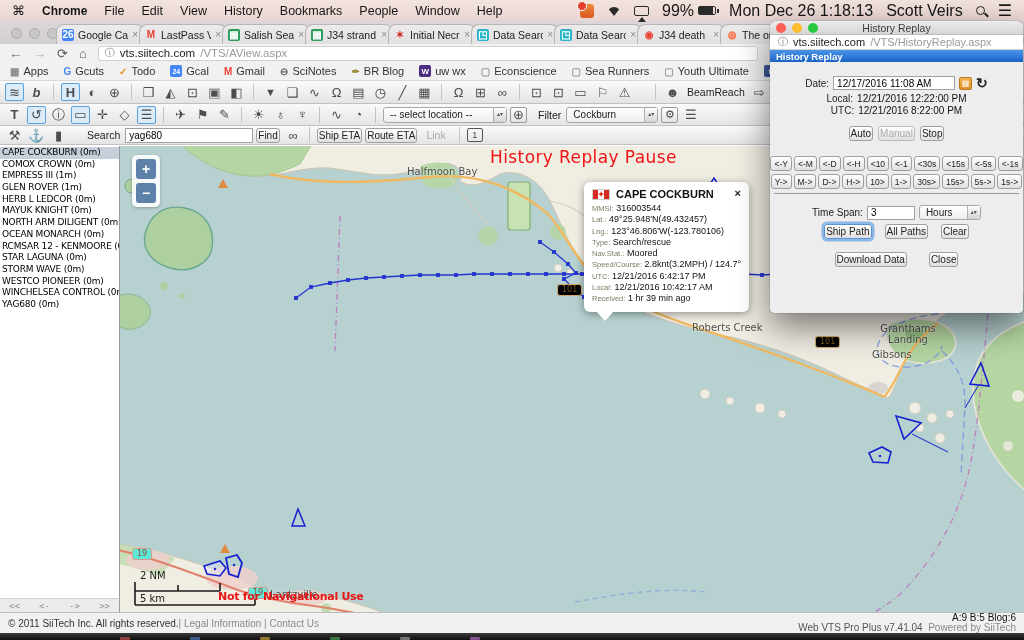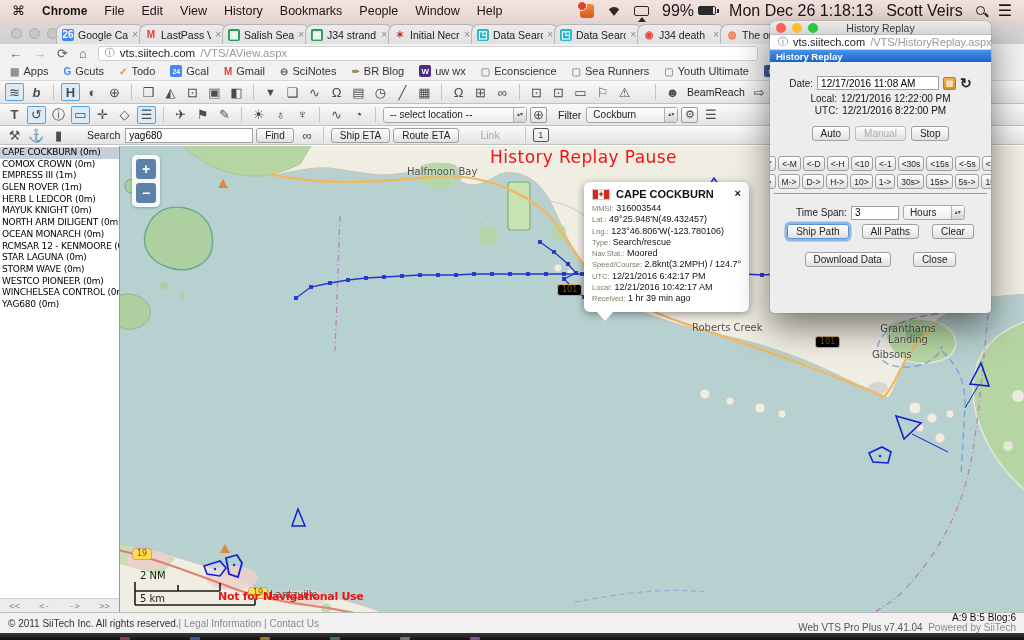--- a/index.html
+++ b/index.html
@@ -56,60 +56,60 @@
 
 
 .tbrow{position:absolute;left:0;width:1024px;background:linear-gradient(#fafafa,#e4e4e4);border-bottom:1px solid #c2c2c2;display:flex;align-items:center;padding:0 5px;gap:3px}
 .tb1{top:81px;height:23px}
 .tb2{top:104px;height:22px}
 .tb3{top:126px;height:19px}
 .ti{min-width:19px;height:18px;display:flex;align-items:center;justify-content:center;font-size:13px;color:#4c4c4c;border:1px solid transparent;border-radius:2px}
 .ti.sel{border-color:#59a0dc;background:#dcebf8}
 .ti.small{font-size:11px}
 .sep{width:1px;height:16px;background:#c5c5c5;margin:0 4px}
-.mini-btn{background:linear-gradient(#fff,#e0e0e0);border:1px solid #9f9f9f;border-radius:3px;font-size:10px;padding:1px 8px;color:#222;white-space:nowrap}
+.mini-btn{background:linear-gradient(#fff,#e0e0e0);border:1px solid #9f9f9f;border-radius:3px;font-size:10px;padding:1px 1px;color:#222;white-space:nowrap}
 .mini-btn.disabled{color:#aaa;border-color:#bbb}
 .dd{background:linear-gradient(#fff,#ededed);border:1px solid #a8a8a8;border-radius:3px;font-size:10px;color:#222;display:flex;align-items:center;height:16px;padding:0 0 0 6px;gap:6px}
 .dd .st{background:linear-gradient(#fdfdfd,#d4d4d4);border-left:1px solid #b0b0b0;height:100%;font-size:6px;line-height:6.5px;padding:1px 3px;color:#555;display:flex;flex-direction:column;justify-content:center}
 .txt{border:1px solid #a0a0a0;height:15px;font-size:10px;padding:0 3px;font-family:"Liberation Sans",sans-serif;background:#fff}
 .lbl{font-size:10.5px;color:#222;margin:0 2px;white-space:nowrap}
 .winnum{width:16px;height:14px;border:1.4px solid #555;border-radius:2px;font-size:9px;display:flex;align-items:center;justify-content:center;color:#444}
 
 
 .sidebar{position:absolute;left:0;top:146px;width:120px;height:452px;background:#fff;border-right:1px solid #9a9a9a;font-family:"DejaVu Sans",sans-serif;font-size:9px;letter-spacing:-0.2px;color:#000;padding-top:1px;overflow:hidden}
 .vrow{height:11.7px;line-height:11.7px;padding:0 2px;white-space:nowrap}
 .vrow.sel{background:#c7cfdb}
 .pager{position:absolute;left:0;top:598px;width:120px;height:14px;background:#ececec;border-top:1px solid #cfcfcf;border-right:1px solid #9a9a9a;display:flex;justify-content:space-between;align-items:center;padding:0 9px;font-size:9px;color:#8e8e8e;font-family:"DejaVu Sans Mono",monospace}
 
 
 .map{position:absolute;left:120px;top:146px;width:904px;height:466px;background:#b7d1d0;overflow:hidden}
 .mlabel{position:absolute;font-size:10px;color:#4c4c48;font-family:"DejaVu Sans",sans-serif;text-shadow:0 0 2px rgba(255,255,255,.9);white-space:nowrap}
 .mlabel.center{text-align:center}
 .shield{position:absolute;font-size:8px;line-height:10px;padding:0 4px;border-radius:3px;border:1px solid;font-family:"DejaVu Sans",sans-serif}
 .s101{background:#000000;border-color:#cfa96a;color:#7a5a20}
-.s19{background:#fde047;border-color:#d69b92;color:#8a4a42}
+.s19{background:#5eead4;border-color:#d69b92;color:#8a4a42}
 .replay-status{position:absolute;left:370px;top:1px;font-size:17px;color:#f21414;letter-spacing:.4px;font-family:"DejaVu Sans",sans-serif}
 .notnav{position:absolute;left:98px;top:444px;font-size:11px;font-weight:bold;color:#e81414;letter-spacing:-0.3px;font-family:"DejaVu Sans",sans-serif}
 .zoomctl{position:absolute;left:12px;top:9px;width:28px;background:rgba(255,255,255,.88);border-radius:5px;padding:4px;display:flex;flex-direction:column;gap:4px;box-shadow:0 1px 3px rgba(0,0,0,.25)}
 .zbtn{width:20px;height:20px;background:#5d81a8;color:#fff;border-radius:3px;font-size:14px;font-weight:bold;display:flex;align-items:center;justify-content:center}
 .scaletext{position:absolute;font-size:10px;color:#1a1a1a;font-family:"DejaVu Sans",sans-serif}
 
 
 .popup{position:absolute;left:464px;top:36px;width:165px;background:#fff;border-radius:6px;box-shadow:0 2px 8px rgba(0,0,0,.4);padding:6px 8px 7px;z-index:6}
 .p-title{display:flex;align-items:center;gap:6px;font-size:11px;font-weight:bold;color:#101010;margin-bottom:3px}
 .flag{width:18px;height:11px;display:flex;flex:none;border:.5px solid #ccc}
 .flag .fr{flex:1;background:#d52b1e}
 .flag .fw{flex:1.5;background:#fff;color:#d52b1e;font-size:8px;line-height:10px;text-align:center}
 .p-close{position:absolute;right:8px;top:5px;font-size:11px;font-weight:bold;color:#1a1a1a}
 .p-row{font-size:9px;line-height:11.3px;color:#101010;white-space:nowrap}
 .p-row .pl{font-size:7.5px;color:#7c7c64}
 .p-tail{position:absolute;left:12px;bottom:-9px;border:9px solid transparent;border-top:10px solid #fff;border-bottom:none;width:0;height:0}
 
 
-.hwin{position:absolute;left:770px;top:21px;width:221px;height:292px;background:#ededed;border-radius:6px 6px 4px 4px;box-shadow:0 14px 34px rgba(0,0,0,.5),0 0 1px rgba(0,0,0,.7);z-index:40;overflow:hidden}
+.hwin{position:absolute;left:770px;top:21px;width:253px;height:292px;background:#ededed;border-radius:6px 6px 4px 4px;box-shadow:0 14px 34px rgba(0,0,0,.5),0 0 1px rgba(0,0,0,.7);z-index:40;overflow:hidden}
 .h-titlebar{height:14px;background:linear-gradient(#ececec,#d5d5d5);border-bottom:1px solid #bdbdbd;display:flex;align-items:center;padding:0 6px;position:relative}
 .h-lights{display:flex;gap:6px;z-index:2}
 .lt.r{background:#ff5f57}
 .lt.y{background:#febc2e}
 .lt.g{background:#28c840}
 .lt.sm{width:10px;height:10px}
 .h-title{position:absolute;left:0;right:0;text-align:center;font-size:10.5px;color:#3c3c3c}
 .h-url{height:15px;background:#fff;border-bottom:1px solid #d2d2d2;display:flex;align-items:center;padding:0 8px;gap:5px;font-size:11px}
 .h-banner{height:12px;background:linear-gradient(#4a94e8,#1a62c8);color:#fff;font-weight:bold;font-size:9.5px;display:flex;align-items:center;padding:0 6px}
 .h-body{position:relative;height:250px;font-size:10px}
@@ -339,21 +339,21 @@
   <span class="ti">⚑</span>
   <span class="ti">✎</span>
   <span class="sep"></span>
   <span class="ti">☀</span>
   <span class="ti">♁</span>
   <span class="ti">♆</span>
   <span class="sep"></span>
   <span class="ti">∿</span>
   <span class="ti">◔</span>
   <span class="sep"></span>
-  <span class="dd" style="width:144px">
+  <span class="dd" style="width:124px">
       <span style="flex:1">-- select location --</span>
       <span class="st">▴▾</span>
     </span>
   <span class="ti" style="border:1px solid #999;background:linear-gradient(#fff,#e2e2e2);min-width:17px;height:16px">⊕</span>
   <span class="lbl" style="margin-left:8px">Filter</span>
   <span class="dd" style="width:92px">
       <span style="flex:1">Cockburn</span>
       <span class="st">▴▾</span>
     </span>
   <span class="ti" style="border:1px solid #999;background:linear-gradient(#fff,#e2e2e2);min-width:17px;height:16px;font-size:11px">⚙</span>
@@ -364,21 +364,21 @@
   <span class="ti">⚒</span>
   <span class="ti">⚓</span>
   <span class="ti">▮</span>
   <span class="lbl" style="margin-left:16px">Search</span>
   <input class="txt" style="width: 128px;" value="yag680">
   <button class="mini-btn">Find</button>
   <span class="ti" style="letter-spacing:-2px">∞</span>
   <span class="sep"></span>
   <button class="mini-btn">Ship ETA</button>
   <button class="mini-btn">Route ETA</button>
-  <span class="lbl" style="color:#aaa;margin:0 18px">Link</span>
+  <span class="lbl" style="color:#aaa;margin:0 6px">Link</span>
   <span class="sep"></span>
   <span class="winnum">1</span>
 </div>
 
 <div class="sidebar">
   <div class="vrow sel">CAPE COCKBURN (0m)</div>
   <div class="vrow">COMOX CROWN (0m)</div>
   <div class="vrow">EMPRESS III (1m)</div>
   <div class="vrow">GLEN ROVER (1m)</div>
   <div class="vrow">HERB L LEDCOR (0m)</div>

